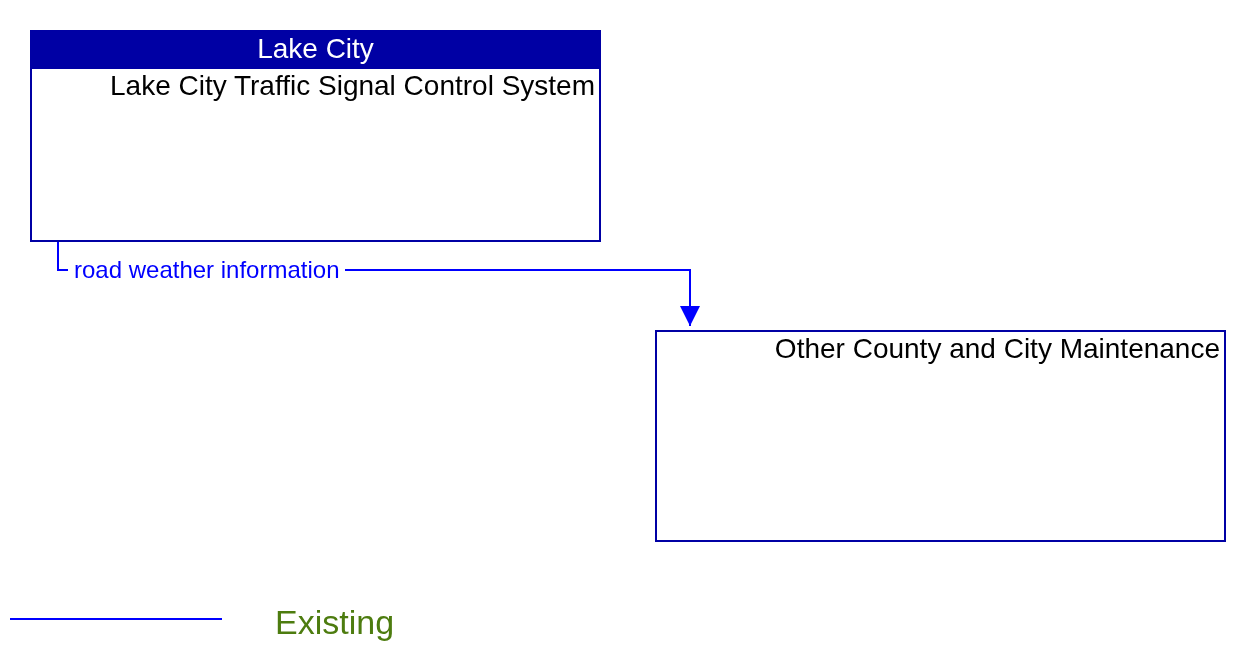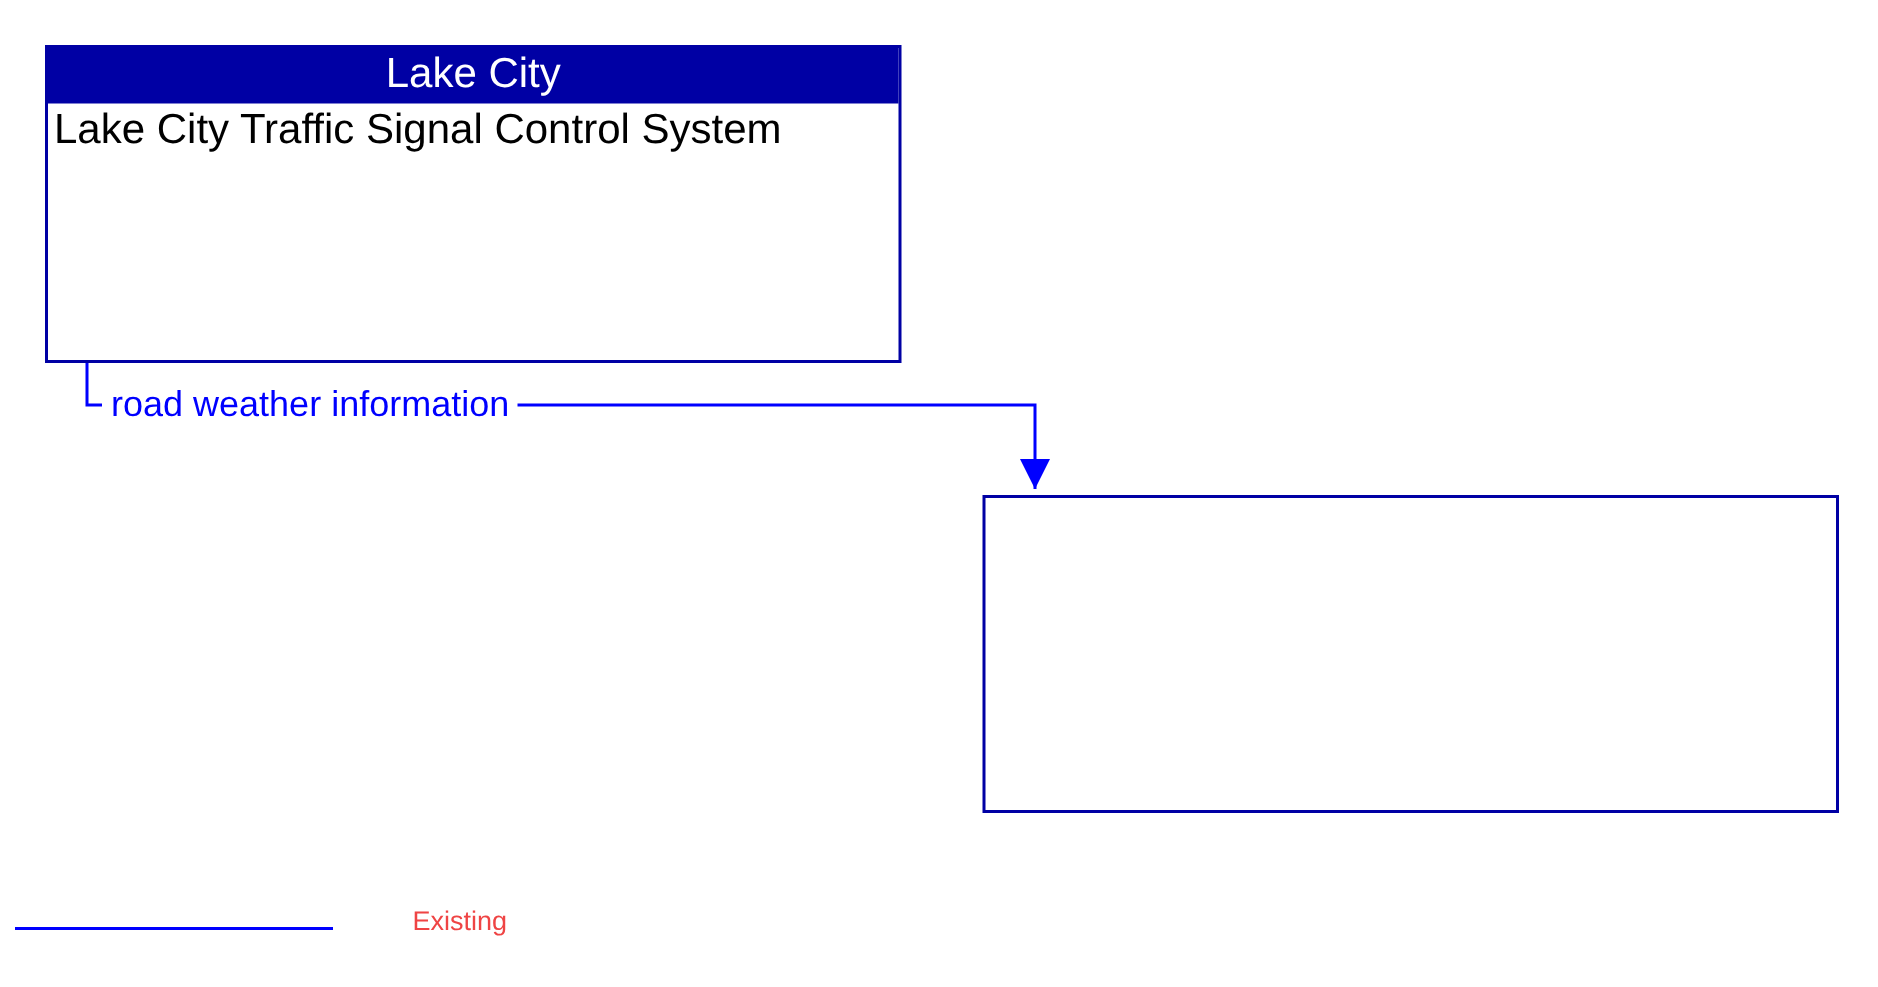--- a/index.html
+++ b/index.html
@@ -25,43 +25,43 @@
     background: #0000a4;
     color: #ffffff;
     font-size: 28px;
     text-align: center;
     padding: 2px 4px 4px 4px;
     line-height: 1.1;
   }
   .node-body {
     color: #000000;
     font-size: 28px;
-    text-align: left;
+    text-align: right;
     padding: 2px 4px;
     line-height: 1.1;
   }
   .flow-label {
     position: absolute;
     color: #0000ff;
     font-size: 24px;
     background: #ffffff;
     padding: 0 6px;
     line-height: 1;
     white-space: nowrap;
     text-align: center;
   }
   .legend-line {
     position: absolute;
     height: 0;
     border-top: 2px solid #0000ff;
   }
   .legend-label {
     position: absolute;
-    color: #ef4444;
-    font-size: 18px;
+    color: #4d7c0f;
+    font-size: 34px;
     line-height: 1;
   }
   svg.conn {
     position: absolute;
     left: 0;
     top: 0;
     width: 1252px;
     height: 658px;
     pointer-events: none;
   }
@@ -70,20 +70,21 @@
 <body>
 
 <div class="canvas">
 
   <div class="node" style="left:30px; top:30px; width:571px; height:212px;">
     <div class="node-header">Lake City</div>
     <div class="node-body">Lake City Traffic Signal Control System</div>
   </div>
 
   <div class="node" style="left:655px; top:330px; width:571px; height:212px;">
+    <div class="node-body">Other County and City Maintenance</div>
   </div>
 
   <svg class="conn">
     <defs>
       <marker id="arrowhead" markerWidth="12" markerHeight="12" refX="10" refY="5" orient="auto">
         <path d="M0,0 L10,5 L0,10 Z" fill="#0000ff"></path>
       </marker>
     </defs>
 
     <path d="M 58 242 L 58 270 L 690 270 L 690 326" fill="none" stroke="#0000ff" stroke-width="2" marker-end="url(#arrowhead)"></path>

